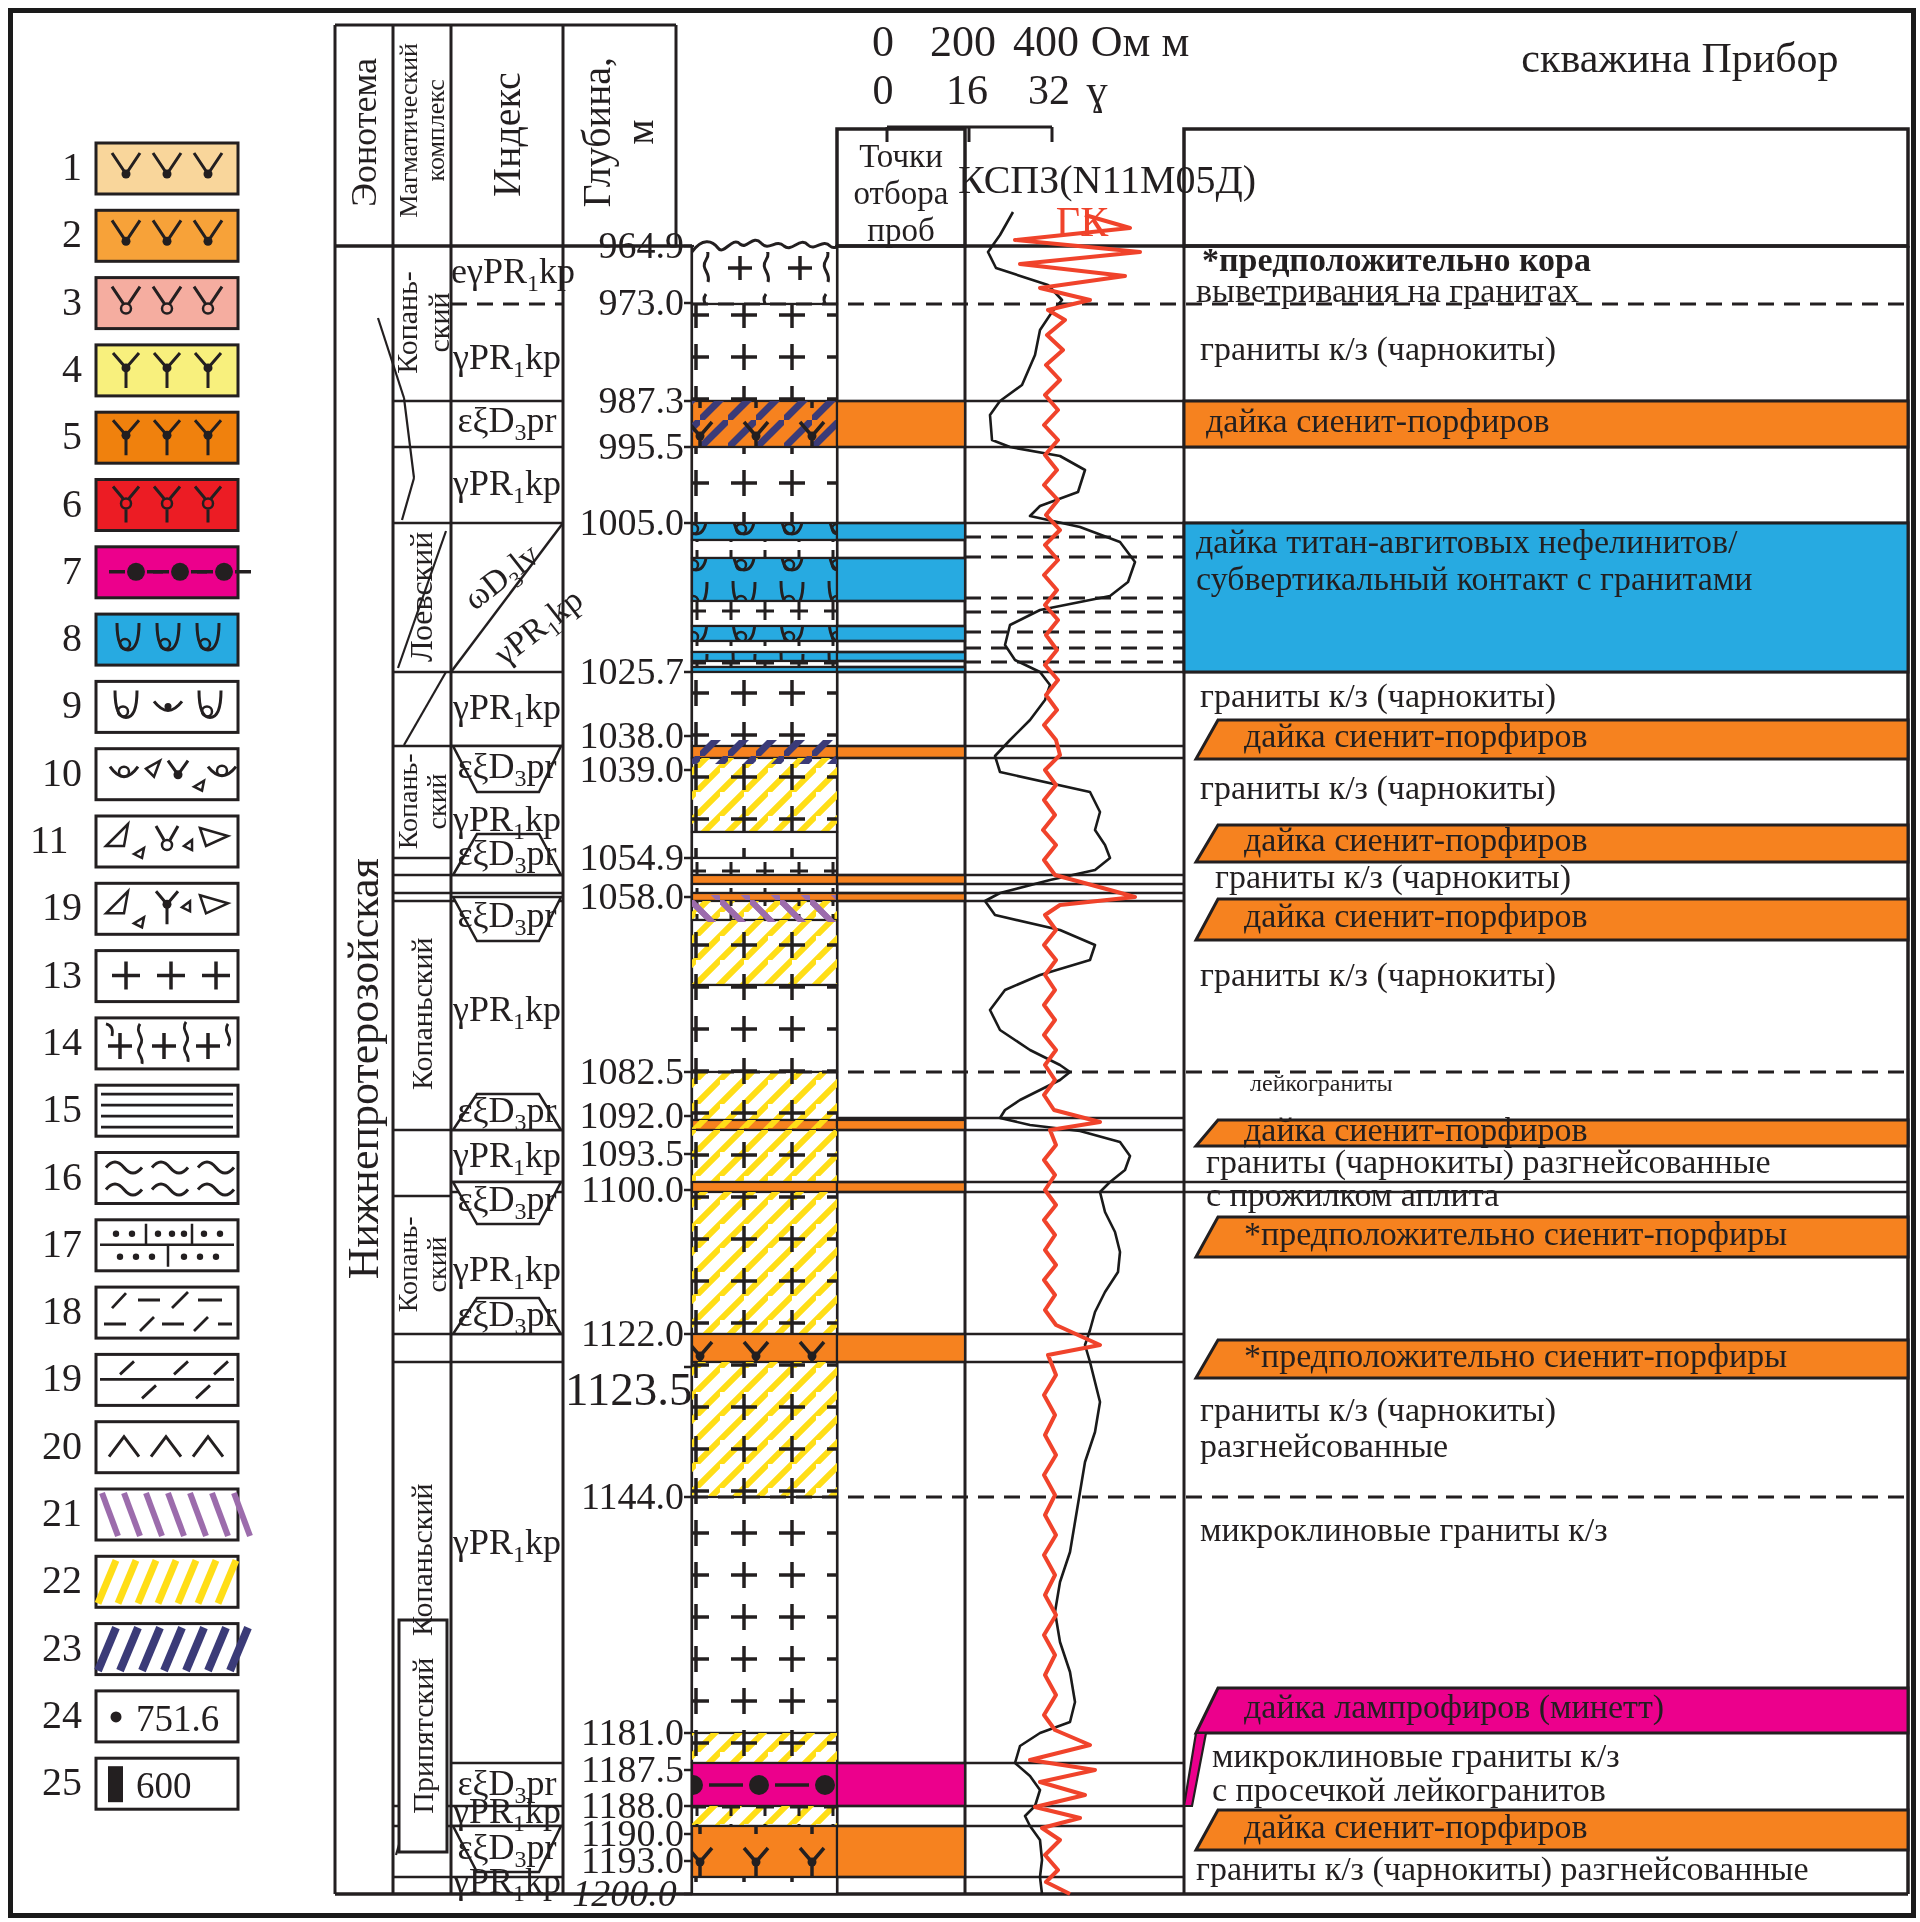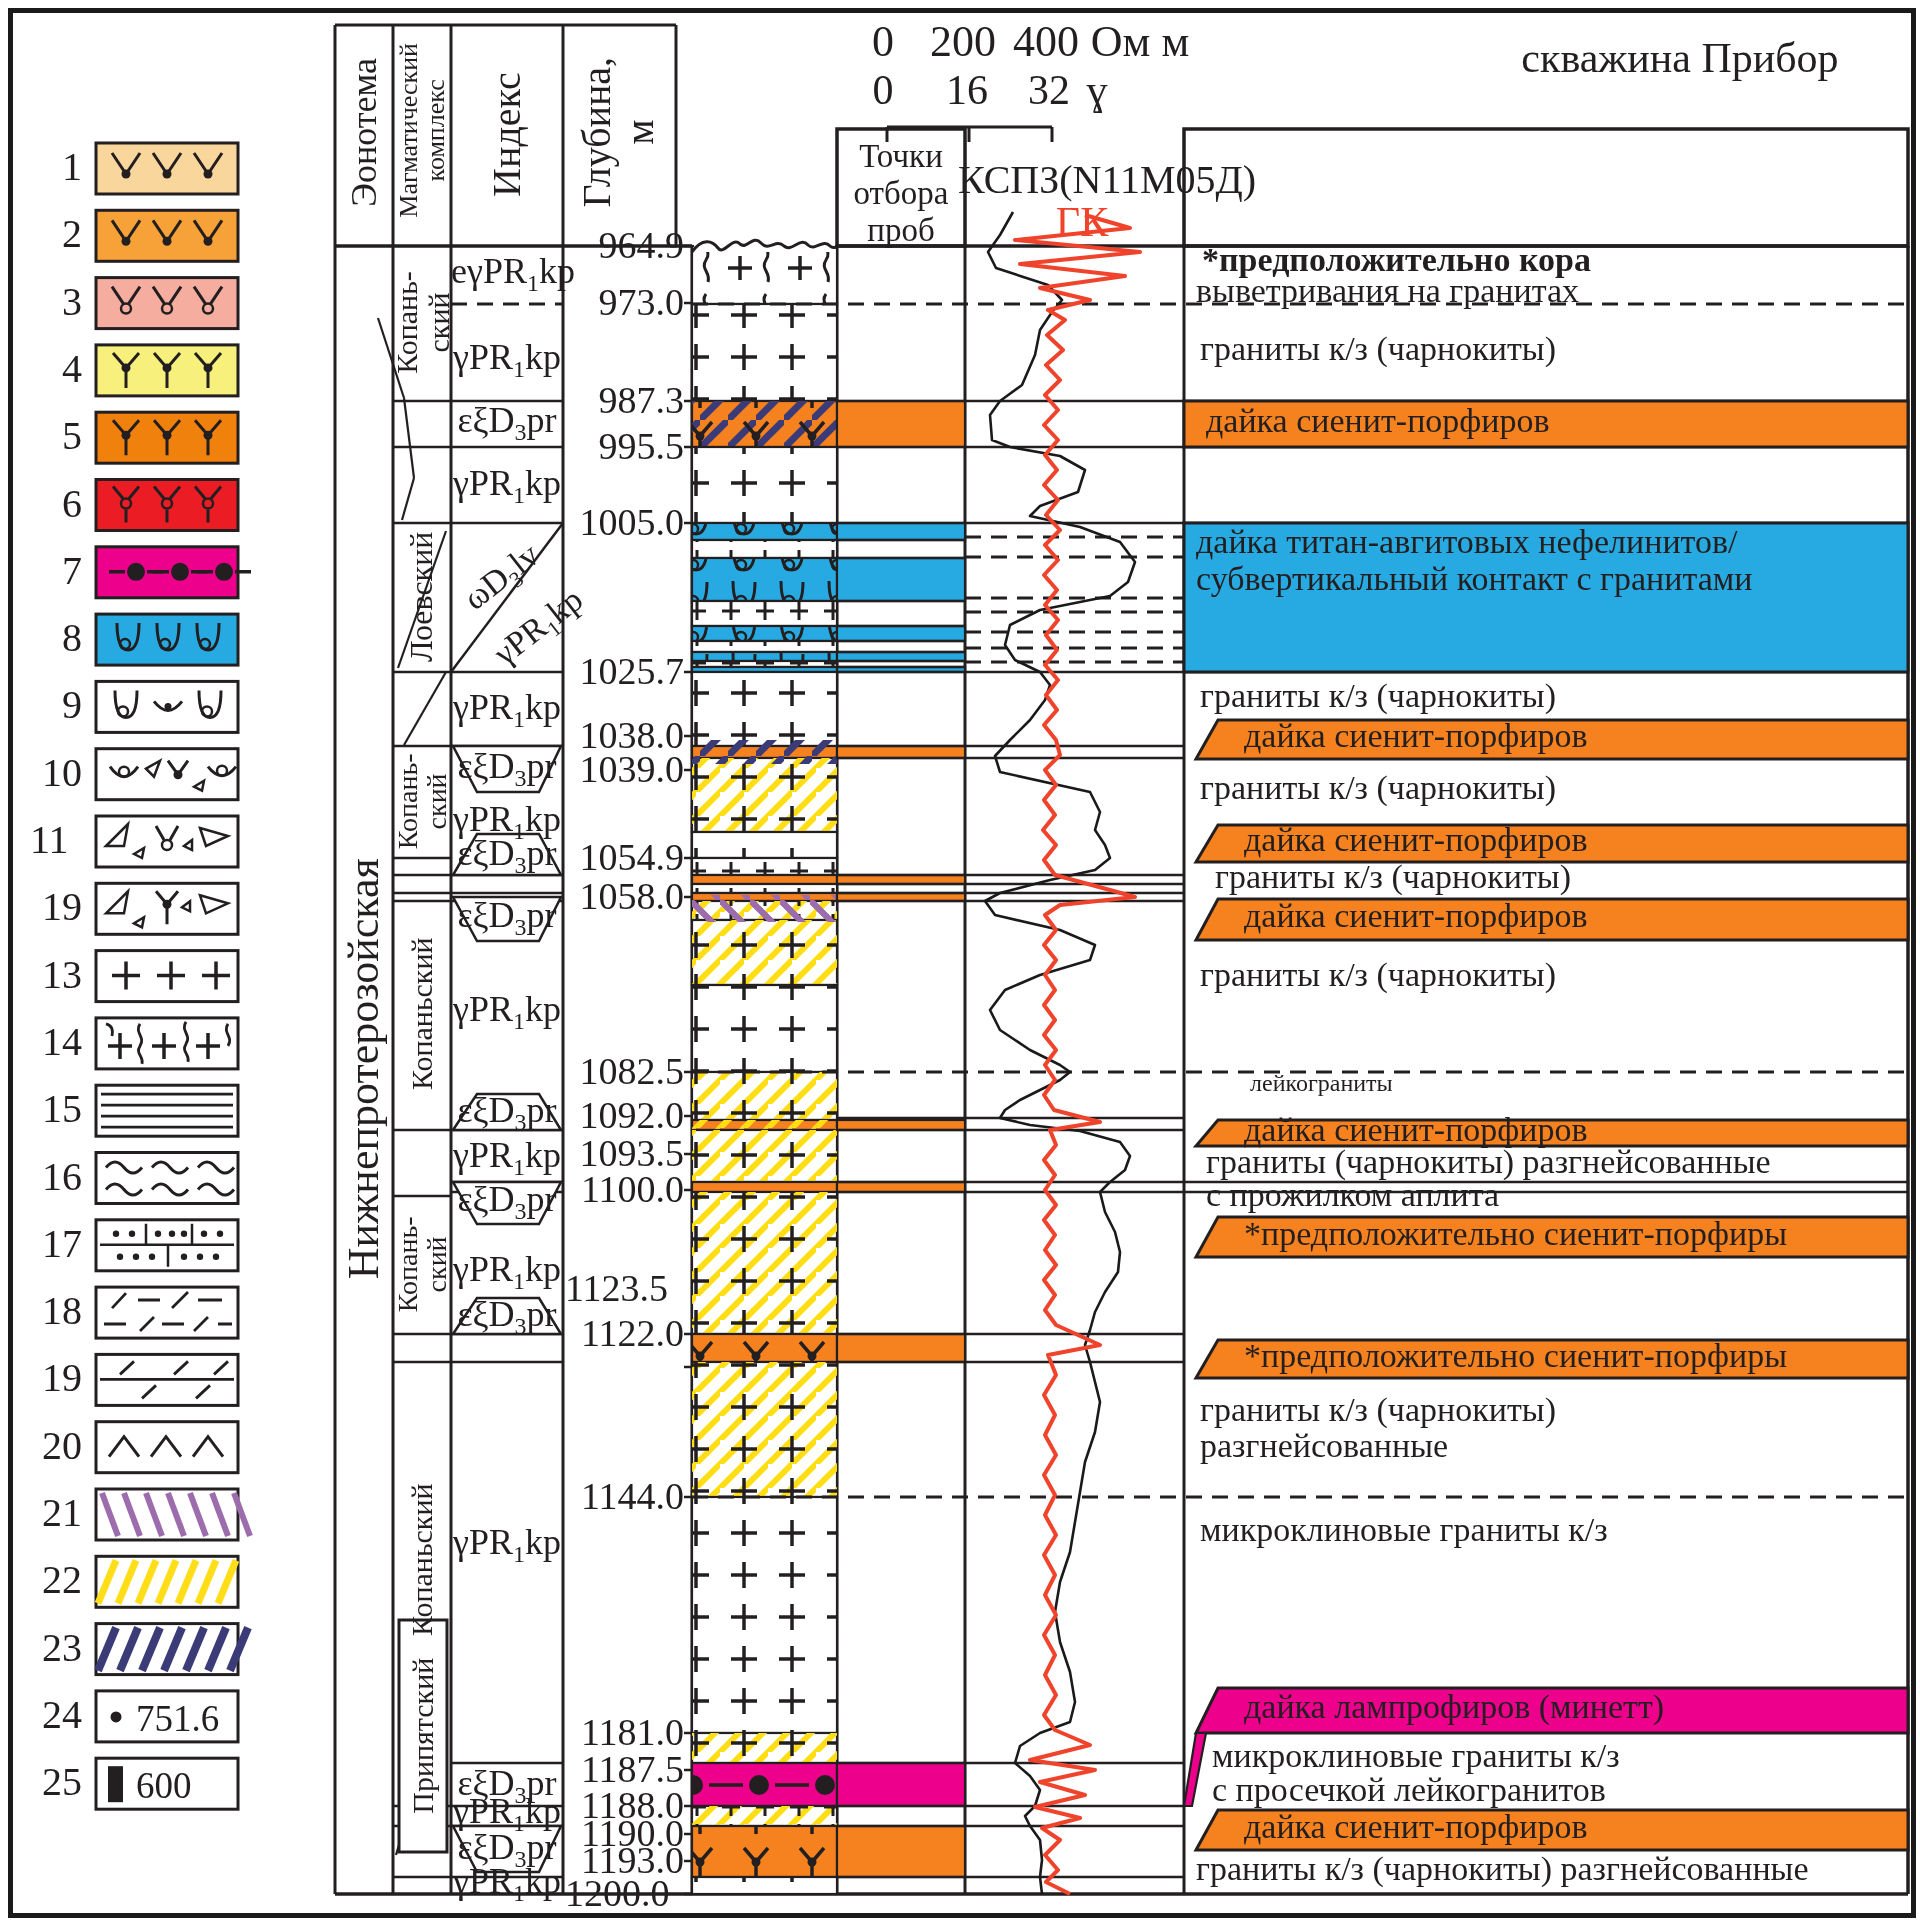--- a/index.html
+++ b/index.html
@@ -714,28 +714,28 @@
     <div class="lbl" style="left:565px;top:651px;width:119px;text-align:right;font-size:38px;">1025.7</div>
     <div class="lbl" style="left:565px;top:715px;width:119px;text-align:right;font-size:38px;">1038.0</div>
     <div class="lbl" style="left:565px;top:749px;width:119px;text-align:right;font-size:38px;">1039.0</div>
     <div class="lbl" style="left:565px;top:837px;width:119px;text-align:right;font-size:38px;">1054.9</div>
     <div class="lbl" style="left:565px;top:876px;width:119px;text-align:right;font-size:38px;">1058.0</div>
     <div class="lbl" style="left:565px;top:1051px;width:119px;text-align:right;font-size:38px;">1082.5</div>
     <div class="lbl" style="left:565px;top:1095px;width:119px;text-align:right;font-size:38px;">1092.0</div>
     <div class="lbl" style="left:565px;top:1133px;width:119px;text-align:right;font-size:38px;">1093.5</div>
     <div class="lbl" style="left:565px;top:1169px;width:119px;text-align:right;font-size:38px;">1100.0</div>
     <div class="lbl" style="left:565px;top:1313px;width:119px;text-align:right;font-size:38px;">1122.0</div>
-    <div class="lbl" style="left:565px;top:1268px;width:119px;text-align:left;font-size:38px;">1123.5</div>
+    <div class="lbl" style="left:565px;top:1364px;width:119px;text-align:center;font-size:47px;">1123.5</div>
     <div class="lbl" style="left:565px;top:1476px;width:119px;text-align:right;font-size:38px;">1144.0</div>
     <div class="lbl" style="left:565px;top:1712px;width:119px;text-align:right;font-size:38px;">1181.0</div>
     <div class="lbl" style="left:565px;top:1749px;width:119px;text-align:right;font-size:38px;">1187.5</div>
     <div class="lbl" style="left:565px;top:1785px;width:119px;text-align:right;font-size:38px;">1188.0</div>
     <div class="lbl" style="left:565px;top:1813px;width:119px;text-align:right;font-size:38px;">1190.0</div>
     <div class="lbl" style="left:565px;top:1840px;width:119px;text-align:right;font-size:38px;">1193.0</div>
-    <div class="lbl" style="left:565px;top:1873px;width:119px;text-align:left;font-size:38px;">1200.0</div>
+    <div class="lbl" style="left:565px;top:1873px;width:119px;text-align:center;font-size:38px;font-style:italic;">1200.0</div>
     <div class="lbl" style="left:451px;top:252px;width:112px;text-align:center;font-size:36px;">eγPR<sub style="font-size:24px;">1</sub>kp</div>
     <div class="lbl" style="left:451px;top:338px;width:112px;text-align:center;font-size:36px;">γPR<sub style="font-size:24px;">1</sub>kp</div>
     <div class="lbl" style="left:451px;top:401px;width:112px;text-align:center;font-size:36px;">εξD<sub style="font-size:24px;">3</sub>pr</div>
     <div class="lbl" style="left:451px;top:464px;width:112px;text-align:center;font-size:36px;">γPR<sub style="font-size:24px;">1</sub>kp</div>
     <div class="lbl" style="left:451px;top:688px;width:112px;text-align:center;font-size:36px;">γPR<sub style="font-size:24px;">1</sub>kp</div>
     <div class="lbl" style="left:451px;top:747px;width:112px;text-align:center;font-size:36px;">εξD<sub style="font-size:24px;">3</sub>pr</div>
     <div class="lbl" style="left:451px;top:800px;width:112px;text-align:center;font-size:36px;">γPR<sub style="font-size:24px;">1</sub>kp</div>
     <div class="lbl" style="left:451px;top:834px;width:112px;text-align:center;font-size:36px;">εξD<sub style="font-size:24px;">3</sub>pr</div>
     <div class="lbl" style="left:451px;top:896px;width:112px;text-align:center;font-size:36px;">εξD<sub style="font-size:24px;">3</sub>pr</div>
     <div class="lbl" style="left:451px;top:990px;width:112px;text-align:center;font-size:36px;">γPR<sub style="font-size:24px;">1</sub>kp</div>

